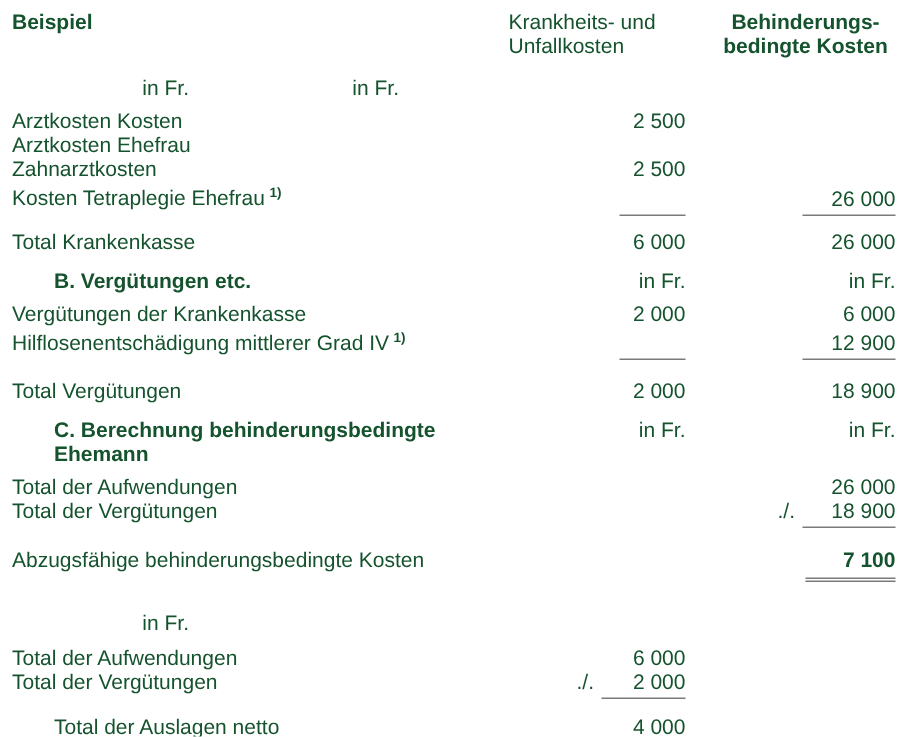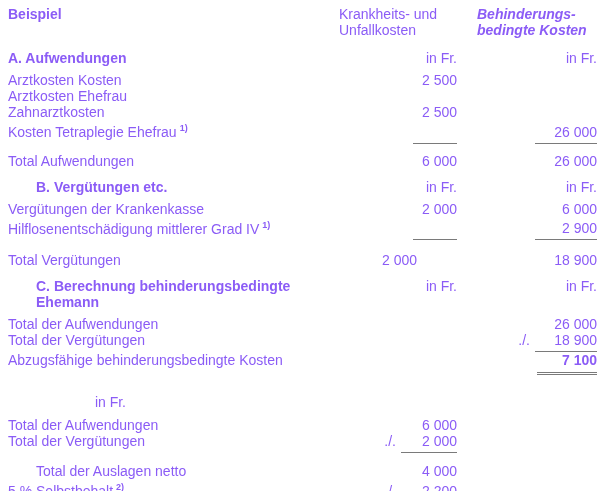--- a/index.html
+++ b/index.html
@@ -4,58 +4,57 @@
 <style>
   html, body { margin: 0; padding: 0; background: #ffffff; }
   .doc {
     width: 614px;
     height: 491px;
     box-sizing: border-box;
     padding: 6px 17px 0 8px;
     font-family: "Liberation Sans", sans-serif;
     font-size: 14px;
     line-height: 16px;
-    color: #8b5cf6;
+    color: #14532d;
     overflow: hidden;
   }
   .row { display: flex; align-items: baseline; }
   .c-label { flex: 1; }
   .c1 { width: 118px; text-align: right; }
   .c2 { width: 140px; text-align: right; }
   .h-c1 { width: 118px; text-align: left; font-weight: normal; white-space: pre-line; }
-  .h-c2 { width: 140px; text-align: left; font-weight: bold; white-space: pre-line;
-          box-sizing: border-box; padding-left: 20px; font-style: italic; }
+  .h-c2 { width: 140px; text-align: center; font-weight: bold; white-space: pre-line;
+          box-sizing: border-box; padding-left: 20px; }
   .bold { font-weight: bold; }
   .num { display: inline-block; text-align: right; }
   .sum { border-bottom: 1px solid #7a7a7a; padding-bottom: 3px; }
   .grand { font-weight: bold; border-bottom: 3px double #7a7a7a; padding-bottom: 4px; }
   .blank::after { content: "\00a0"; }
   .w44 { min-width: 44px; }
   .w56 { min-width: 56px; } .w60 { min-width: 60px; } .w62 { min-width: 62px; }
   .pfx { margin-right: 5px; }
   sup.fn { font-weight: bold; font-size: 9px; margin-left: 3px; }
   .mb12 { margin-bottom: 12px; } .mb6 { margin-bottom: 6px; } .mb7 { margin-bottom: 7px; }
-  .mt9 { margin-top: 9px; } .mt10 { margin-top: 10px; margin-left: 28px; } .mt12 { margin-top: 12px; gap: 40px; }
-  .mt13 { } .mt19 { margin-top: 19px; }
+  .mt9 { margin-top: 9px; } .mt10 { margin-top: 10px; margin-left: 28px; } .mt12 { margin-top: 12px; }
+  .mt13 { margin-top: 13px; } .mt19 { margin-top: 19px; }
 </style>
 </head>
 <body>
 
 <div class="doc">
 
   <div class="row mb12">
     <div class="c-label bold">Beispiel</div>
     <div class="h-c1">Krankheits- und
 Unfallkosten</div>
     <div class="h-c2">Behinderungs-
 bedingte Kosten</div>
   </div>
 
   <div class="row mb6">
-    <div class="c-label bold">A. Aufwendungen</div>
     <div class="c1">in Fr.</div>
     <div class="c2">in Fr.</div>
   </div>
 
   <div class="row">
     <div class="c-label">Arztkosten Kosten</div>
     <div class="c1"><span class="num">2 500</span></div>
     <div class="c2"></div>
   </div>
   <div class="row">
@@ -67,40 +66,40 @@
     <div class="c1"><span class="num">2 500</span></div>
     <div class="c2"></div>
   </div>
   <div class="row">
     <div class="c-label"><span>Kosten Tetraplegie Ehefrau</span><sup class="fn">1)</sup></div>
     <div class="c1"><span class="num sum w44 blank"></span></div>
     <div class="c2"><span class="num sum w62">26 000</span></div>
   </div>
 
   <div class="row mt9">
-    <div class="c-label">Total Aufwendungen</div>
+    <div class="c-label">Total Krankenkasse</div>
     <div class="c1"><span class="num">6 000</span></div>
     <div class="c2"><span class="num">26 000</span></div>
   </div>
 
   <div class="row mt10 mb6">
     <div class="c-label bold">B. Vergütungen etc.</div>
     <div class="c1">in Fr.</div>
     <div class="c2">in Fr.</div>
   </div>
 
   <div class="row">
     <div class="c-label">Vergütungen der Krankenkasse</div>
     <div class="c1"><span class="num">2 000</span></div>
     <div class="c2"><span class="num">6 000</span></div>
   </div>
   <div class="row">
     <div class="c-label"><span>Hilflosenentschädigung mittlerer Grad IV</span><sup class="fn">1)</sup></div>
     <div class="c1"><span class="num sum w44 blank"></span></div>
-    <div class="c2"><span class="num sum w62">2 900</span></div>
+    <div class="c2"><span class="num sum w62">12 900</span></div>
   </div>
 
   <div class="row mt12">
     <div class="c-label">Total Vergütungen</div>
     <div class="c1"><span class="num">2 000</span></div>
     <div class="c2"><span class="num">18 900</span></div>
   </div>
 
   <div class="row mt10 mb6">
     <div class="c-label bold">C. Berechnung behinderungsbedingte Ehemann</div>

